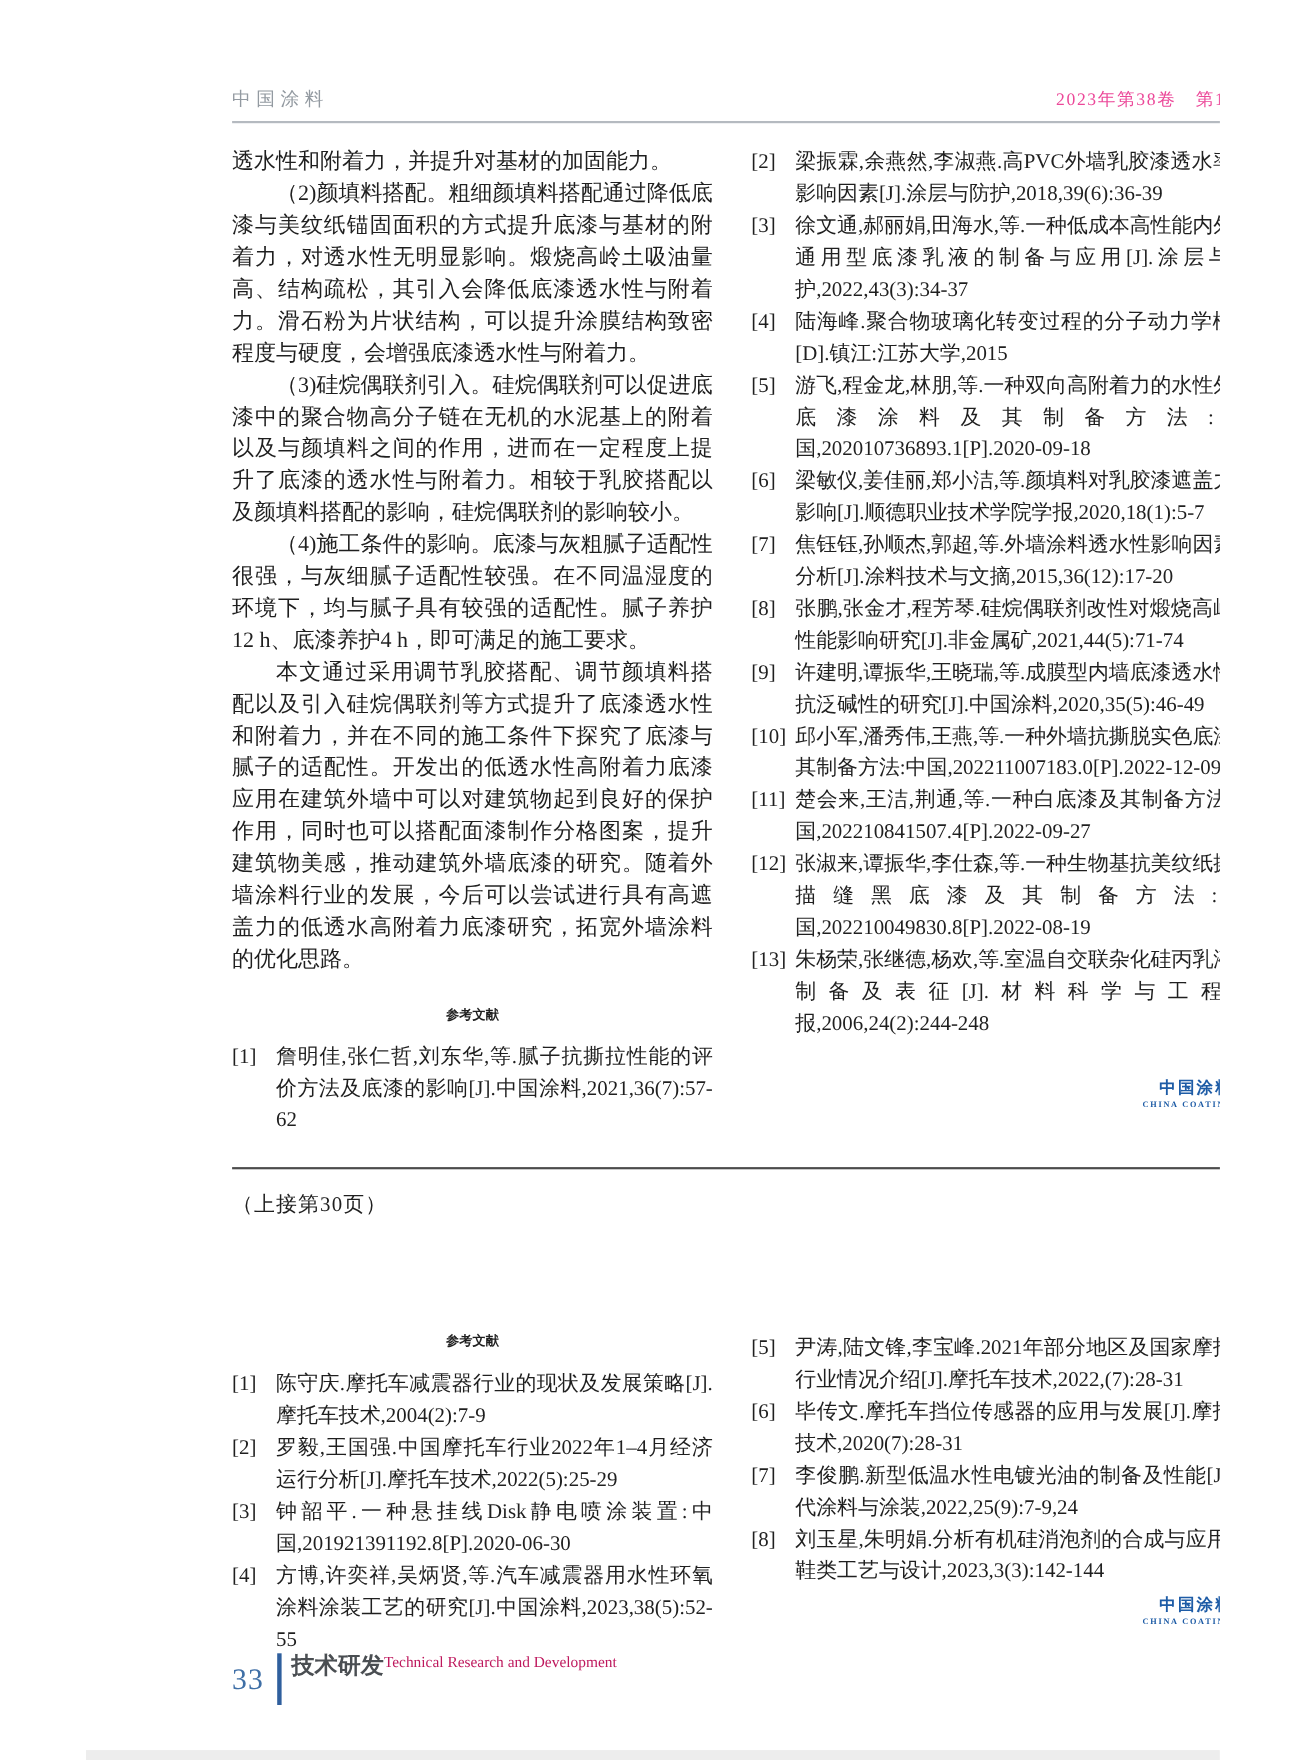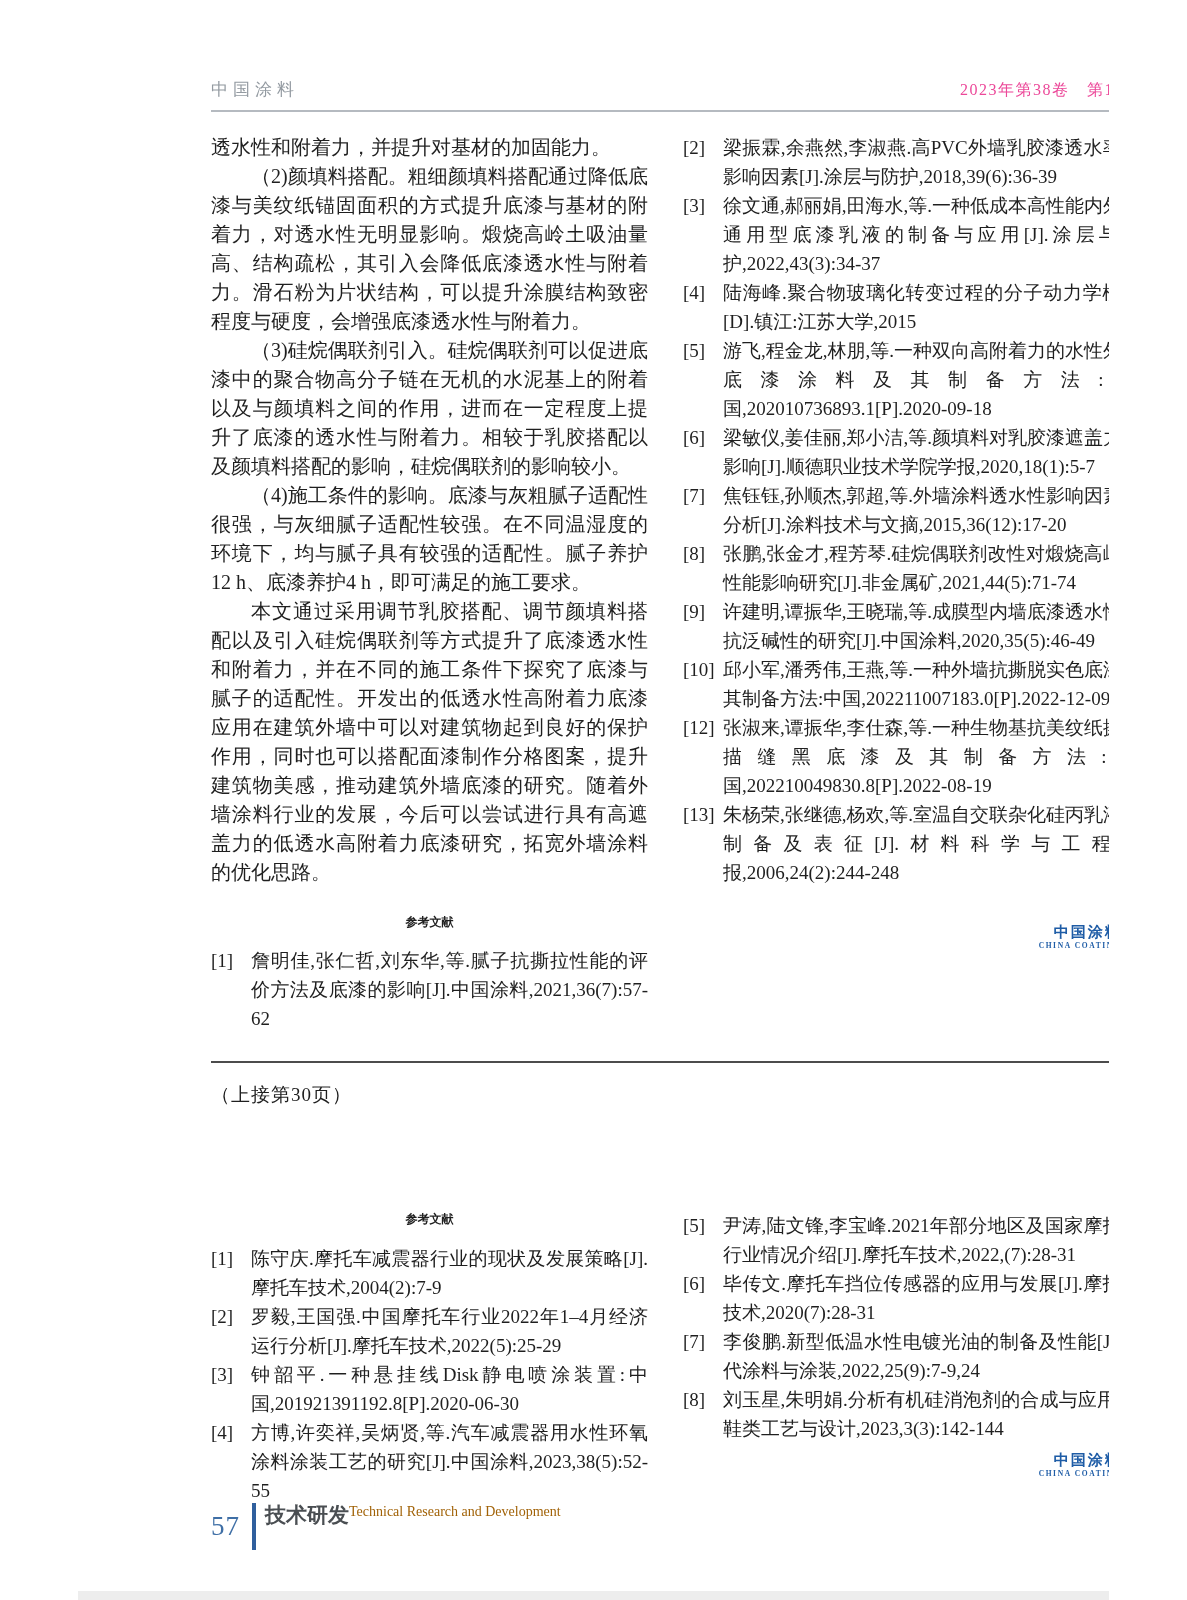--- a/index.html
+++ b/index.html
@@ -73,21 +73,21 @@
   .page-number{
     font-size:27px; color:#3f6fa6; align-self:center;
     margin-right:12px; letter-spacing:1px;
   }
   .footer-bar{ width:4px; background:#2f5f9d; }
   .footer-titles{ margin-left:9px; display:flex; flex-direction:row; justify-content:center; }
   .footer-section{
     font-family:"Liberation Sans","DejaVu Sans",sans-serif;
     font-size:21px; font-weight:bold; color:#4a4e52; line-height:24px;
   }
-  .footer-section-en{ font-size:14px; color:#a16207; line-height:18px; }
+  .footer-section-en{ font-size:14px; color:#be185d; line-height:18px; }
 
   .page-bottom-edge{
     position:absolute; left:0; bottom:0; width:100%; height:9px; background:#ededed;
   }
 </style>
 </head>
 <body>
 
 <div class="page">
 
@@ -161,20 +161,24 @@
           <div class="ref-item">
             <span class="ref-label">[9]</span>
             <span class="ref-text">许建明,谭振华,王晓瑞,等.成膜型内墙底漆透水性和抗泛碱性的研究[J].中国涂料,2020,35(5):46-49</span>
           </div>
 
           <div class="ref-item">
             <span class="ref-label">[10]</span>
             <span class="ref-text">邱小军,潘秀伟,王燕,等.一种外墙抗撕脱实色底漆及其制备方法:中国,202211007183.0[P].2022-12-09</span>
           </div>
 
+          <div class="ref-item">
+            <span class="ref-label">[11]</span>
+            <span class="ref-text">楚会来,王洁,荆通,等.一种白底漆及其制备方法:中国,202210841507.4[P].2022-09-27</span>
+          </div>
 
           <div class="ref-item">
             <span class="ref-label">[12]</span>
             <span class="ref-text">张淑来,谭振华,李仕森,等.一种生物基抗美纹纸撕拉描缝黑底漆及其制备方法:中国,202210049830.8[P].2022-08-19</span>
           </div>
 
           <div class="ref-item">
             <span class="ref-label">[13]</span>
             <span class="ref-text">朱杨荣,张继德,杨欢,等.室温自交联杂化硅丙乳液的制备及表征[J].材料科学与工程学报,2006,24(2):244-248</span>
           </div>
@@ -241,21 +245,21 @@
           </div>
         </div>
       <div class="logo">
         <div class="logo-cn"><span>中国涂料</span><span class="logo-reg">®</span></div>
         <div class="logo-en">CHINA COATINGS</div>
       </div>
     </div>
   </section>
 
   <footer class="page-footer">
-    <span class="page-number">57</span>
+    <span class="page-number">33</span>
     <div class="footer-bar"></div>
     <div class="footer-titles">
       <div class="footer-section">技术研发</div>
       <div class="footer-section-en">Technical Research and Development</div>
     </div>
   </footer>
 
   <div class="page-bottom-edge"></div>
 </div>
 

